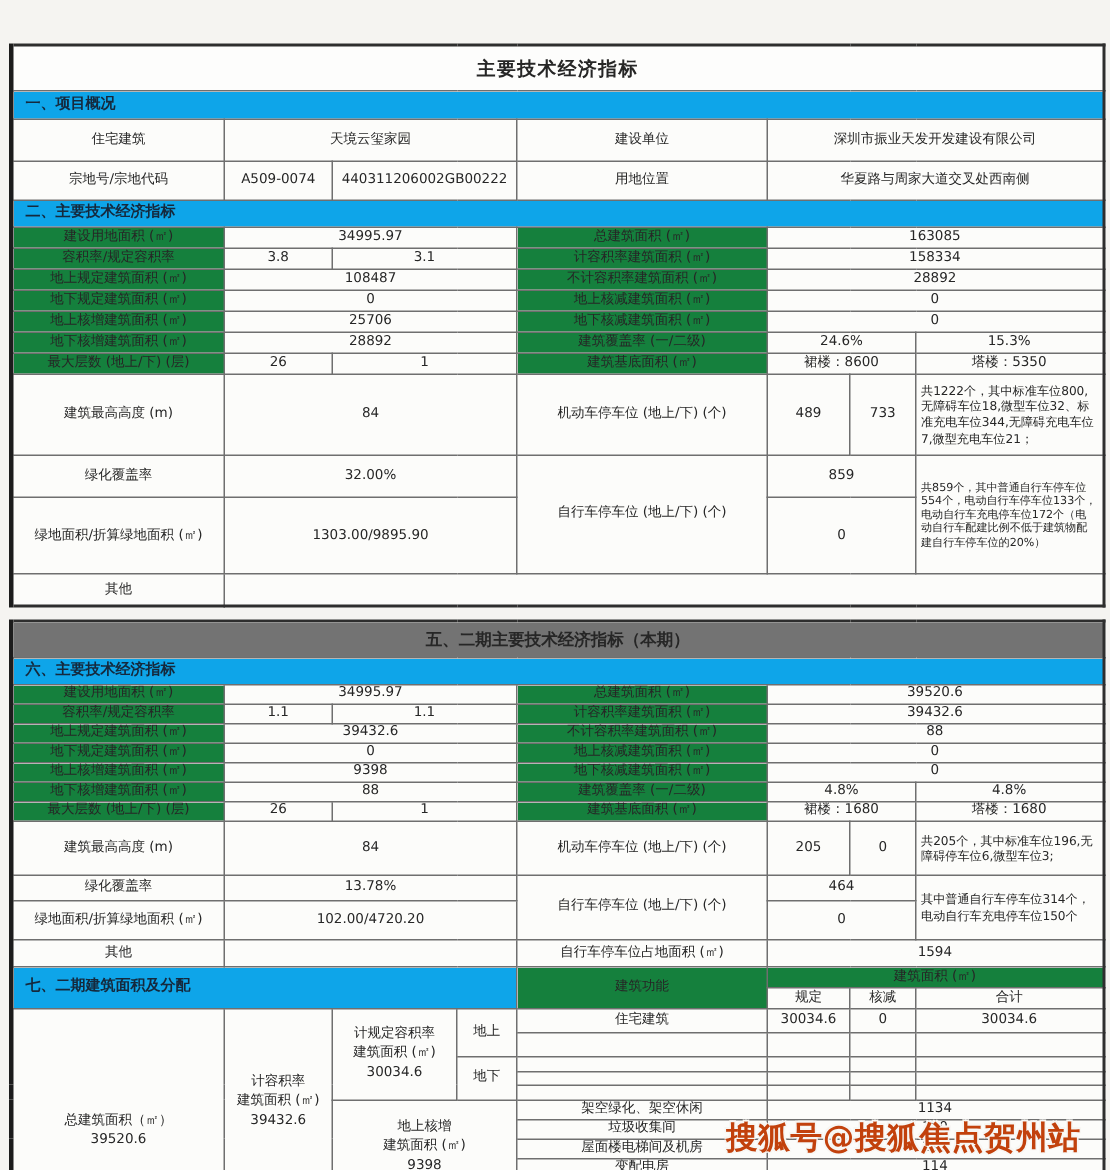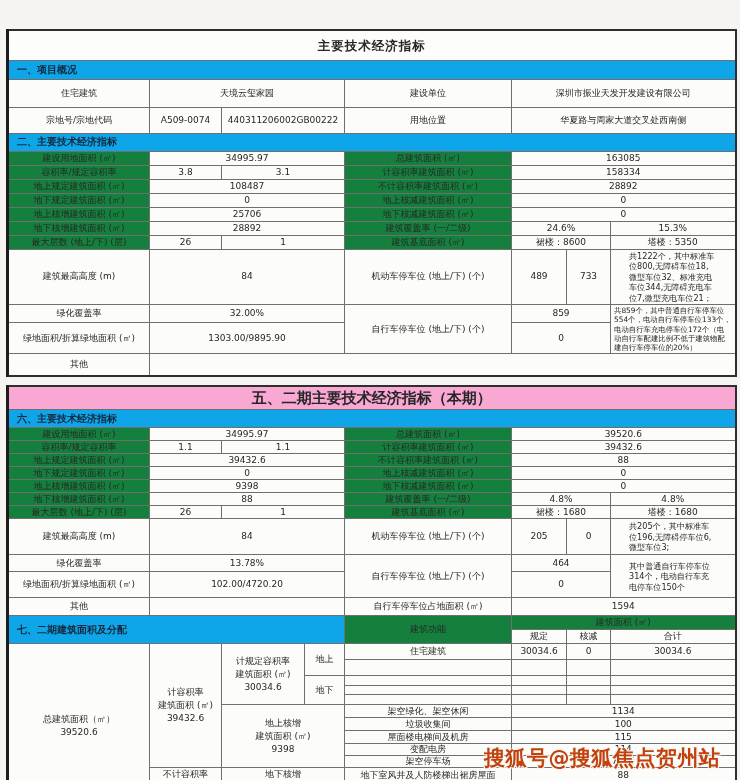--- a/index.html
+++ b/index.html
@@ -24,32 +24,32 @@
     border: 1px solid #6f6f6f;
     text-align: center;
     vertical-align: middle;
     font-size: 9px;
     color: #262626;
     padding: 0 2px;
     overflow: hidden;
     line-height: 1.2;
   }
   .title  { font-weight: bold; font-size: 12.5px; letter-spacing: 1px; background:#fdfdfc; }
-  .title2 { font-weight: bold; font-size: 15px;  background:#f9a8d4; }
+  .title2 { font-weight: bold; font-size: 11px;  background:#737373; }
   .hdr {
     background: #0ea5e9;
     font-weight: bold;
     text-align: left;
     padding-left: 8px;
     font-size: 10px;
     color: #15293d;
   }
   .lbl { background: #15803d; }
-  .note { font-size: 8.1px; text-align: left; line-height: 1.3; padding: 1px 18px; }
-  .note-sm { font-size: 7.4px; text-align: left; line-height: 1.25; padding: 1px 3px; }
+  .note { font-size: 8.1px; text-align: left; line-height: 1.3; padding: 1px 3px; }
+  .note-sm { font-size: 7.4px; text-align: left; line-height: 1.25; padding: 16px 3px; }
   .ml { white-space: pre-line; line-height: 1.45; }
   .gap { height: 8px; }
   
   .h30{height:30px}.h28{height:28px}.h26{height:26px}.h24{height:24px}.h22{height:22px}
   .h19{height:19px}.h18{height:18px}.h17{height:17px}.h16{height:16px}.h14{height:14px}
   .h13{height:13px}.h12{height:12px}.h11{height:11px}.h10{height:10px}.h9{height:9px}
   .h36{height:36px}.h54{height:54px}
   .watermark {
     position: absolute;
     left: 484px; top: 744px;

